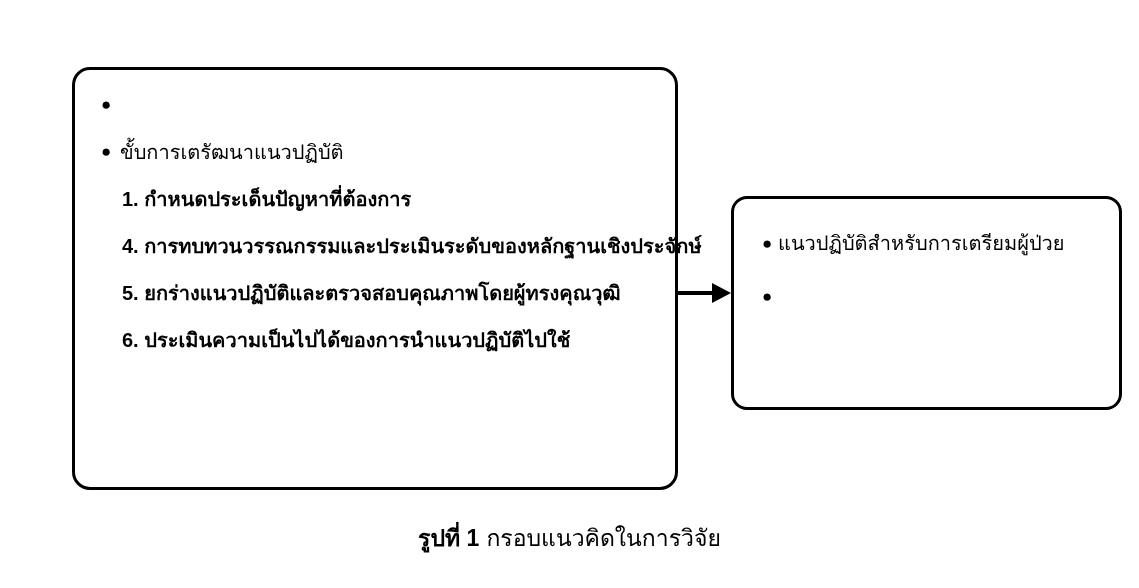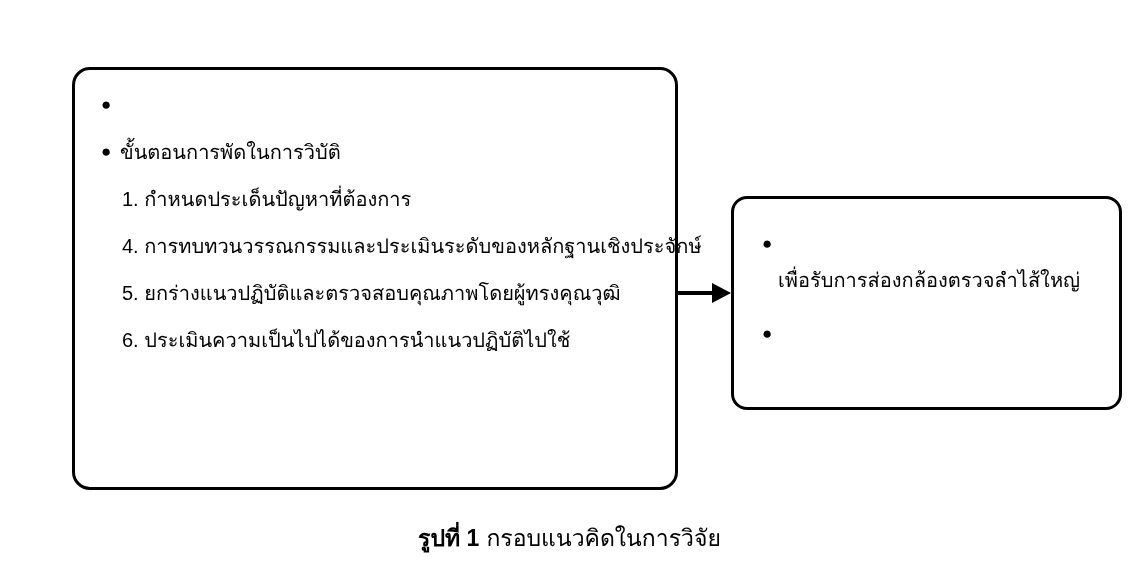--- a/index.html
+++ b/index.html
@@ -54,20 +54,21 @@
     align-items: flex-start;
   }
   .dot {
     flex: 0 0 19px;
     width: 19px;
     font-size: 17px;
     line-height: 26px;
   }
   .step-row {
     padding-left: 21px;
+    font-weight: bold;
   }
   .right-content {
     position: absolute;
     left: 0; right: 0; top: 0; bottom: 0;
     padding: 26px 8px 0 28px;
     display: flex;
     flex-direction: column;
   }
   .right-bullet {
     display: flex;
@@ -123,42 +124,41 @@
 
   <div class="box left-box">
     <div class="left-content">
 
       <div class="row bullet-row">
         <span class="dot">●</span>
       </div>
 
       <div class="row bullet-row">
         <span class="dot">●</span>
-        <span>ขั้นตอนการพัดในการวิบัติ</span>
+        <span>ขั้บการเตรัฒนาแนวปฏิบัติ</span>
       </div>
 
       <div class="row step-row">1. กำหนดประเด็นปัญหาที่ต้องการ</div>
       <div class="row step-row">4. การทบทวนวรรณกรรมและประเมินระดับของหลักฐานเชิงประจักษ์</div>
       <div class="row step-row">5. ยกร่างแนวปฏิบัติและตรวจสอบคุณภาพโดยผู้ทรงคุณวุฒิ</div>
       <div class="row step-row">6. ประเมินความเป็นไปได้ของการนำแนวปฏิบัติไปใช้</div>
 
     </div>
   </div>
 
   <div class="arrow-line"></div>
   <div class="arrow-head"></div>
 
   <div class="box right-box">
     <div class="right-content">
 
       <div class="right-bullet">
         <span class="dot">●</span>
         <span class="right-text">
-          <br>
-          <span>เพื่อรับการส่องกล้องตรวจลำไส้ใหญ่</span>
+          <span>แนวปฏิบัติสำหรับการเตรียมผู้ป่วย</span><br>
         </span>
       </div>
 
       <div class="right-bullet">
         <span class="dot">●</span>
       </div>
 
     </div>
   </div>
 

